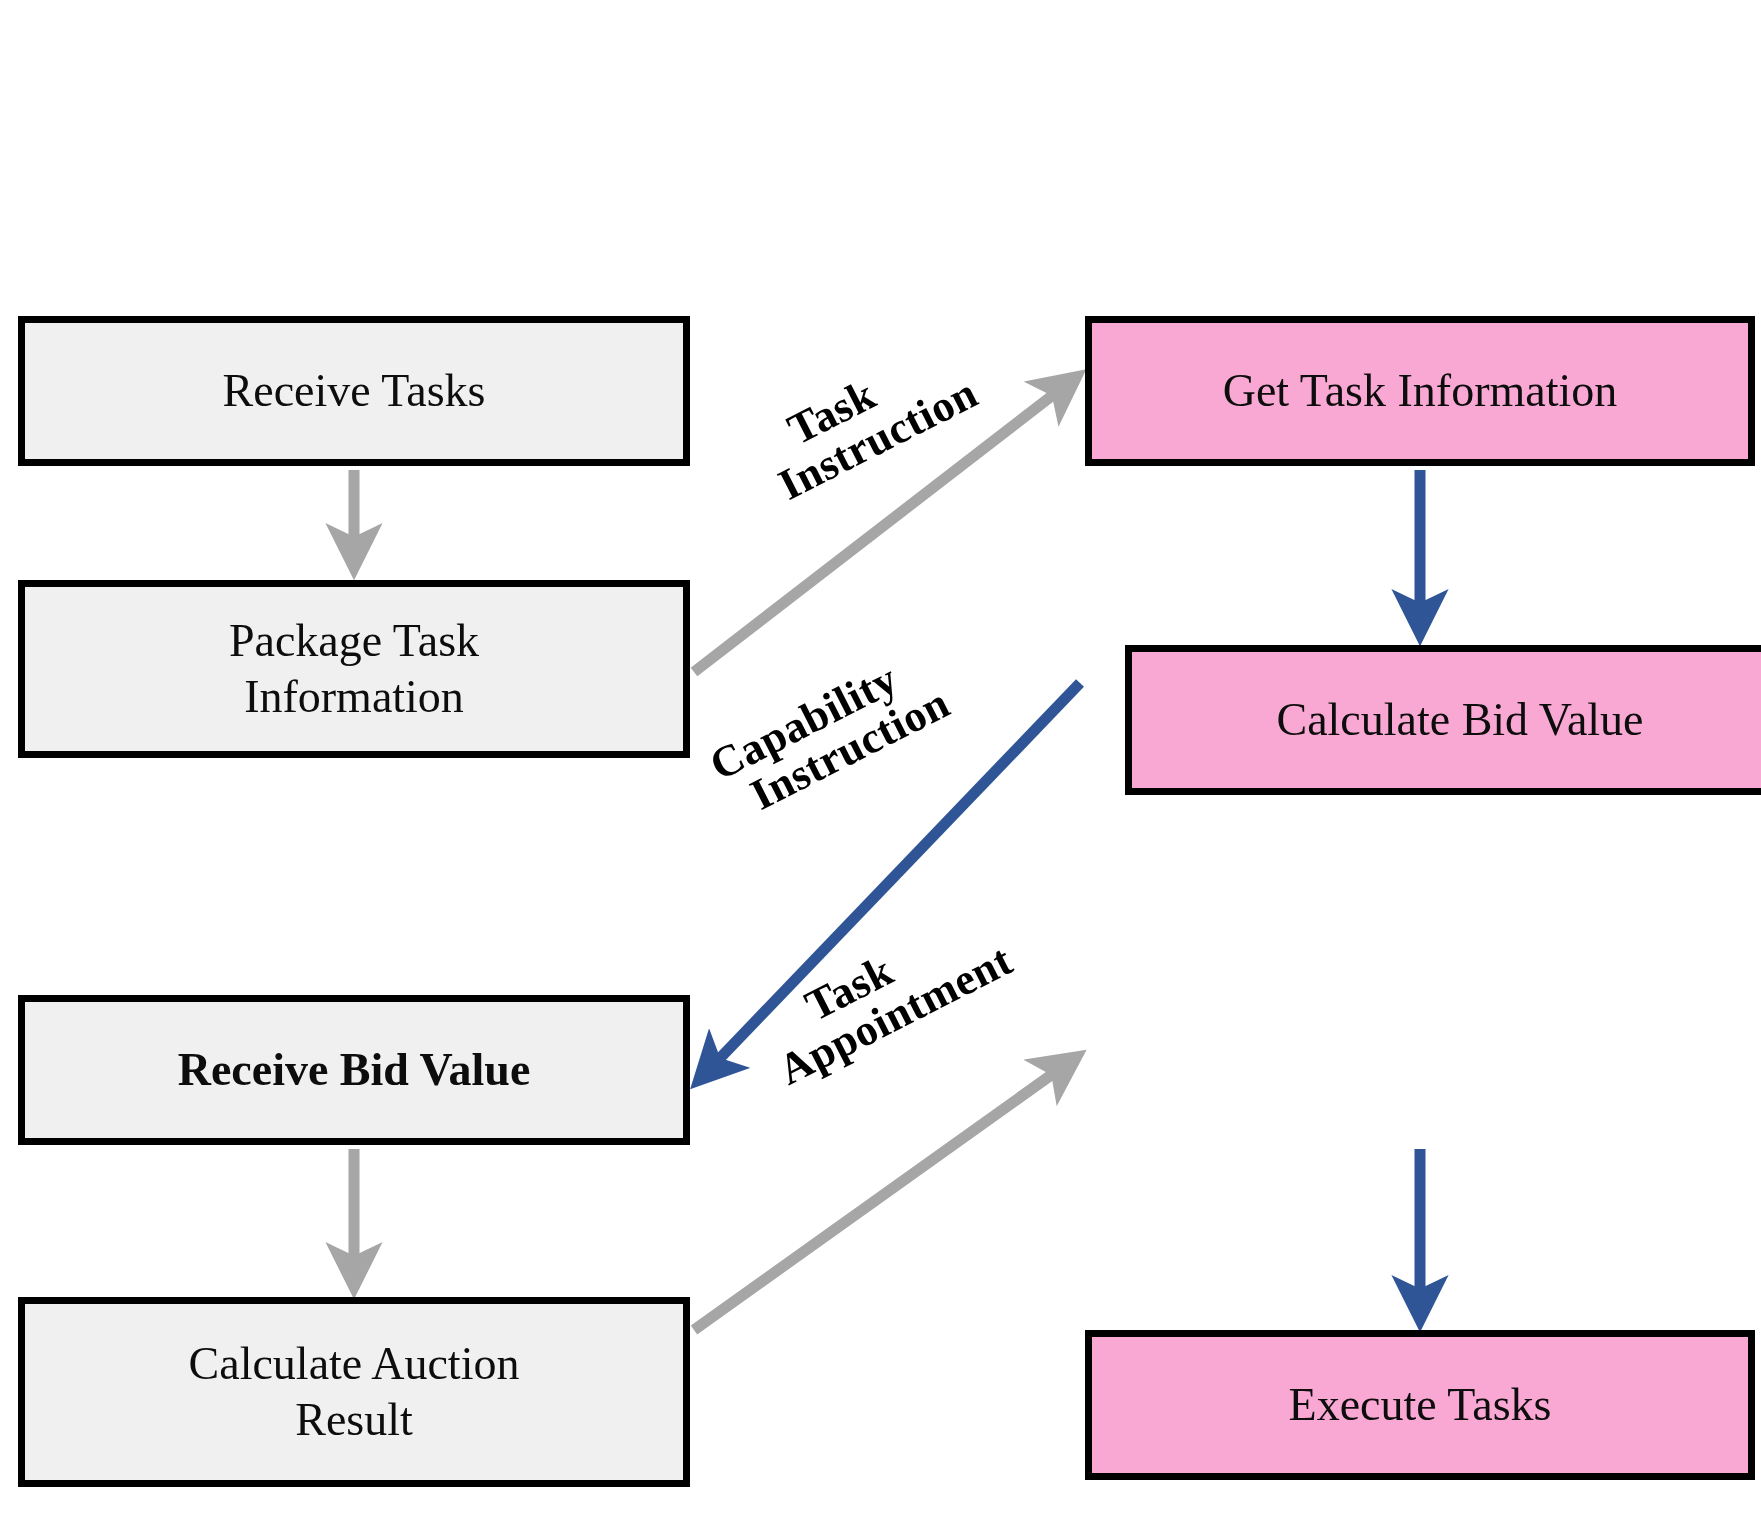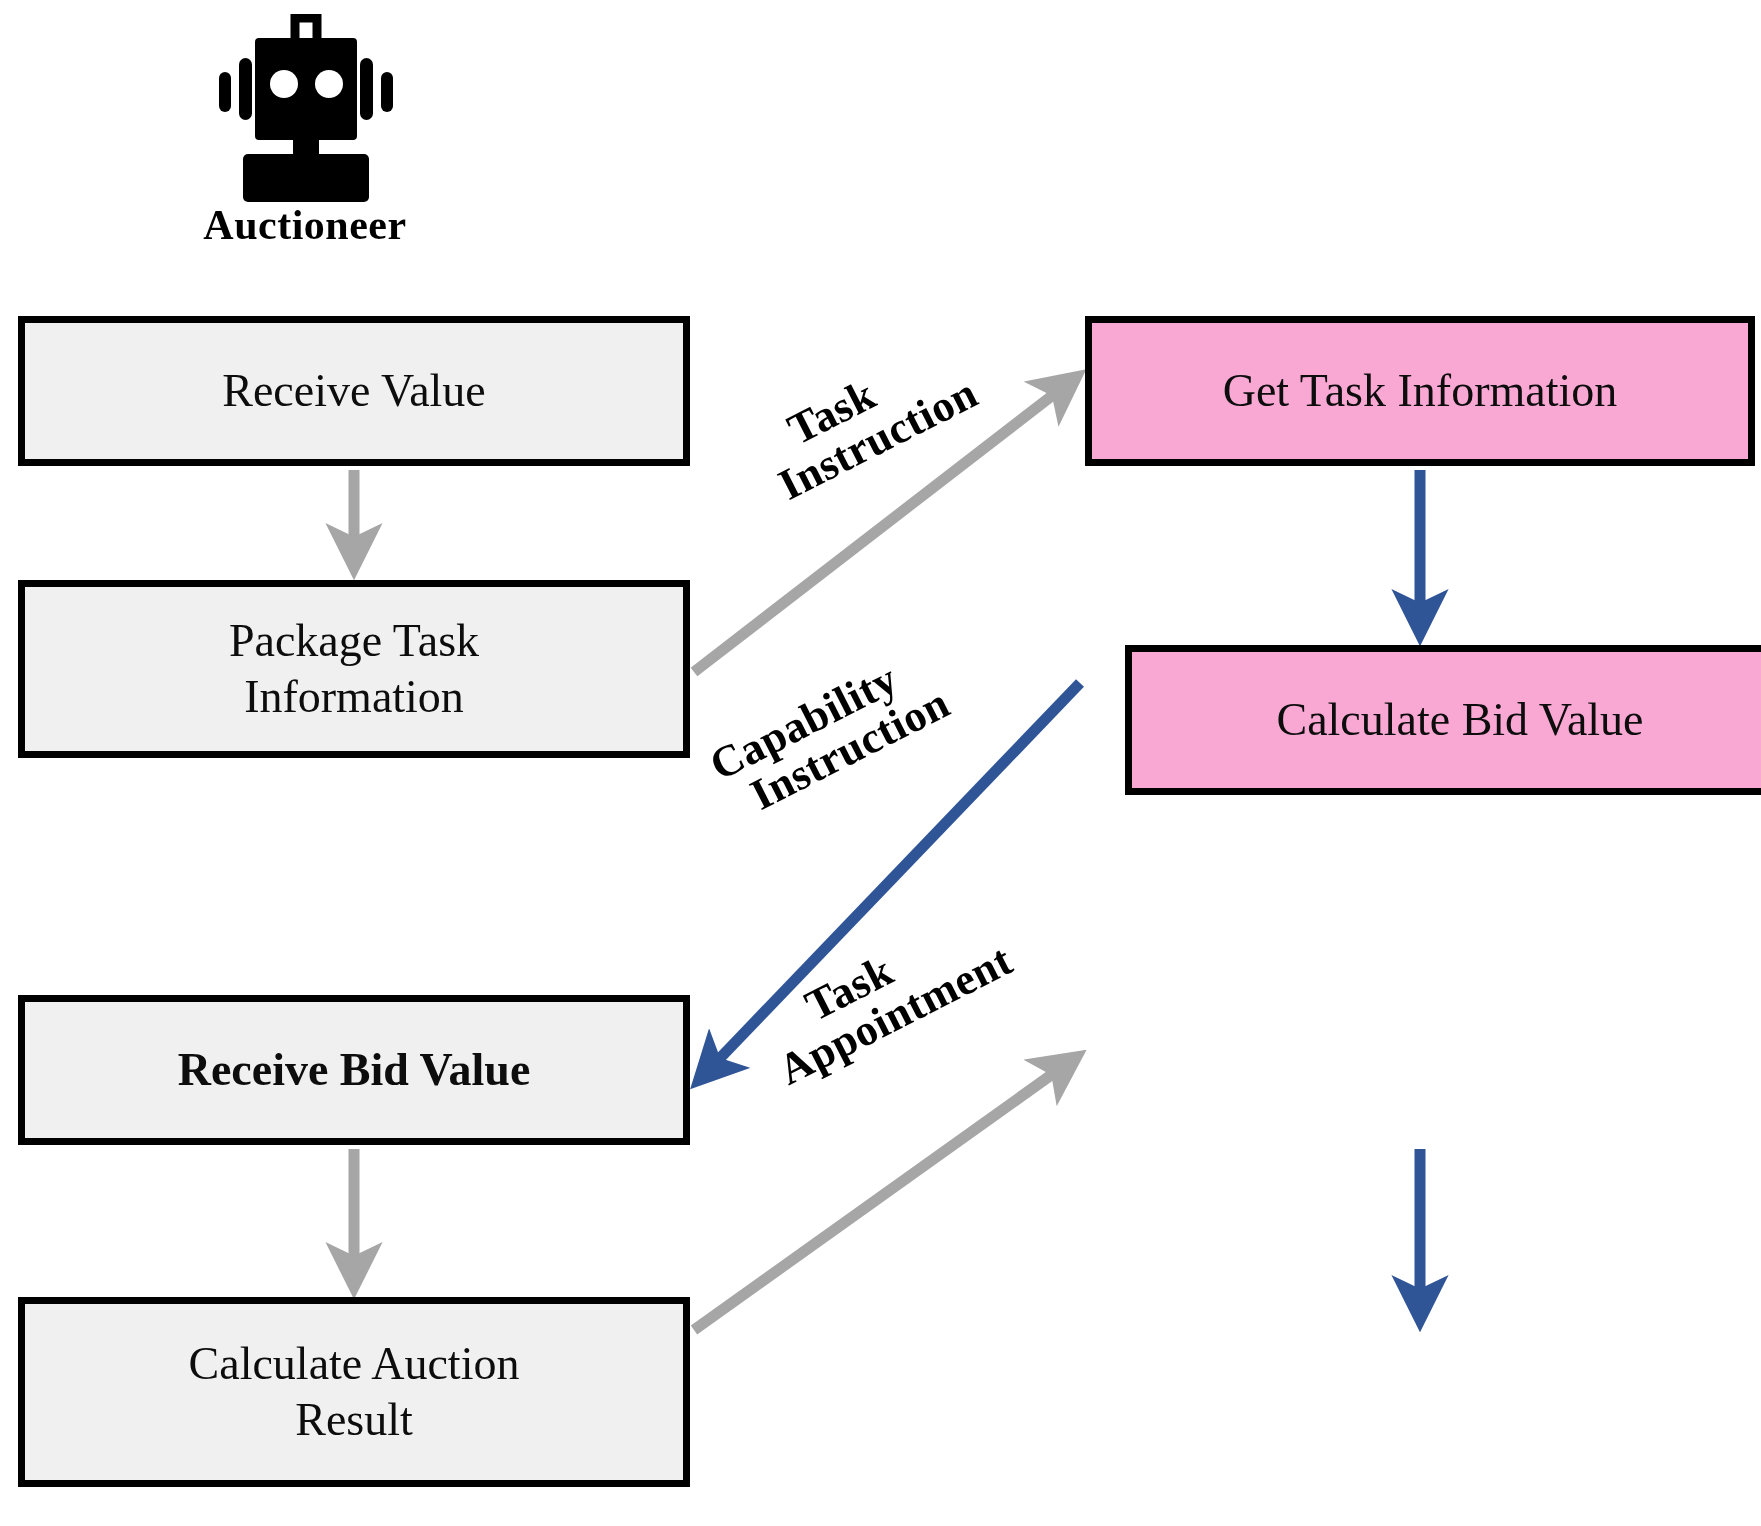--- a/index.html
+++ b/index.html
@@ -52,42 +52,20 @@
         transform-origin:left top;}
 
   
   .edge-label .l2{margin-left:58px;}
 </style>
 </head>
 <body>
 
 <div class="canvas">
 
-  <div class="actor" id="actor-auctioneer">
-    <svg class="robot" width="180" height="190" viewBox="0 0 180 190">
-
-      <rect x="80" y="4" width="22" height="26" fill="none" stroke="#000" stroke-width="9"></rect>
-
-      <rect x="40" y="24" width="102" height="102" rx="4" fill="#000"></rect>
-
-      <circle cx="69" cy="70" r="14" fill="#fff"></circle>
-      <circle cx="114" cy="70" r="14" fill="#fff"></circle>
-
-      <rect x="24" y="44" width="13" height="62" rx="6.5" fill="#000"></rect>
-      <rect x="145" y="44" width="13" height="62" rx="6.5" fill="#000"></rect>
-
-      <rect x="4" y="58" width="12" height="40" rx="6" fill="#000"></rect>
-      <rect x="166" y="58" width="12" height="40" rx="6" fill="#000"></rect>
-
-      <rect x="78" y="124" width="26" height="22" fill="#000"></rect>
-
-      <rect x="28" y="140" width="126" height="48" rx="5" fill="#000"></rect>
-    </svg>
-    <span class="name">Auctioneer</span>
-  </div>
 
 
   <svg class="arrows" viewBox="0 0 1761 1526">
     <defs>
       <marker id="headGray" markerWidth="5.2" markerHeight="5.2" refX="3.9" refY="2.6" orient="auto" markerUnits="strokeWidth">
         <path d="M0,0 L5.2,2.6 L0,5.2 L1.25,2.6 z" fill="#a6a6a6"></path>
       </marker>
       <marker id="headBlue" markerWidth="5.2" markerHeight="5.2" refX="3.9" refY="2.6" orient="auto" markerUnits="strokeWidth">
         <path d="M0,0 L5.2,2.6 L0,5.2 L1.25,2.6 z" fill="#2f5597"></path>
       </marker>
@@ -116,21 +94,21 @@
     <g>
       <line x1="1080" y1="683" x2="700" y2="1079" stroke="#2f5597" stroke-width="11" marker-end="url(#headBlue)"></line>
     </g>
 
     <g>
       <line x1="694" y1="1330" x2="1075" y2="1058" stroke="#a6a6a6" stroke-width="11" marker-end="url(#headGray)"></line>
     </g>
   </svg>
 
   <div class="box left r1">
-    <span>Receive Value</span>
+    <span>Receive Tasks</span>
   </div>
 
   <div class="box left tall2">
     <span style="max-width:370px;">Package Task Information</span>
   </div>
 
   <div class="box left r3">
     <span>Receive Bid Value</span>
   </div>
 
@@ -140,20 +118,23 @@
 
   <div class="box right r1">
     <span>Get Task Information</span>
   </div>
 
   <div class="box right r2">
     <span>Calculate Bid Value</span>
   </div>
 
 
+  <div class="box right r4">
+    <span>Execute Tasks</span>
+  </div>
 
   <div class="edge-label" id="label-task-instruction">
     <span class="l1">Task</span>
     <span class="l2">Instruction</span>
   </div>
 
   <div class="edge-label" id="label-capability-instruction">
     <span class="l1">Capability</span>
     <span class="l2">Instruction</span>
   </div>

